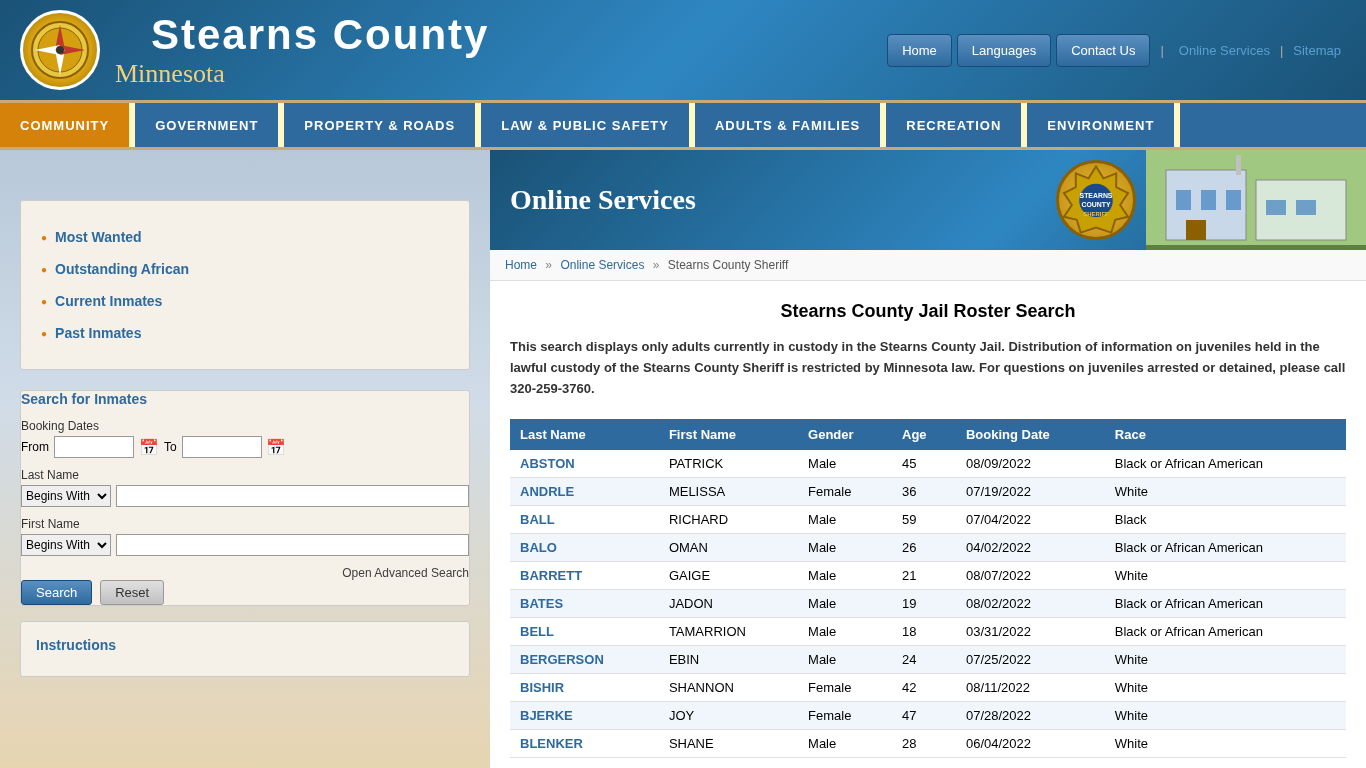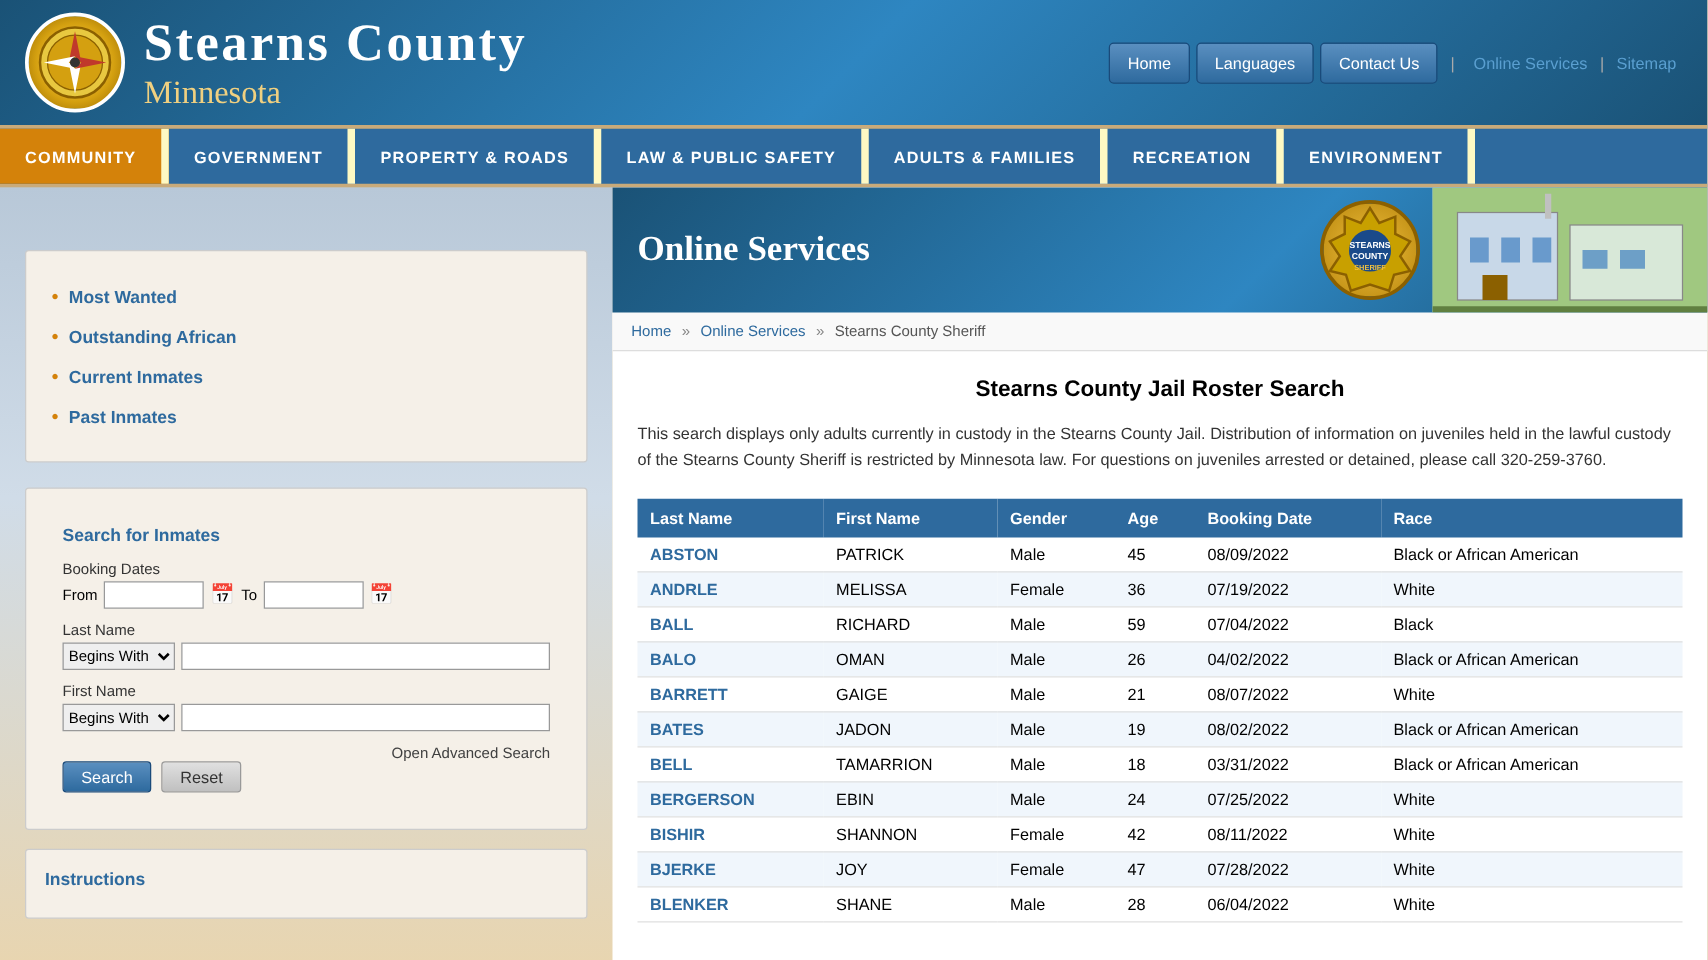--- a/index.html
+++ b/index.html
@@ -17,21 +17,21 @@
     #logo-area { display: flex; align-items: center; gap: 15px; }
     #logo-compass {
       width: 80px; height: 80px;
       background: radial-gradient(circle, #f0c040 30%, #d4a010 60%, #8b6000 100%);
       border-radius: 50%;
       border: 3px solid #fff;
       display: flex; align-items: center; justify-content: center;
       font-size: 30px; color: #fff;
     }
     #logo-text { color: white; }
-    #logo-text .county-name { font-size: 42px; font-weight: bold; font-family: Liberation Serif, serif; letter-spacing: 2px; }
+    #logo-text .county-name { font-size: 42px; font-weight: bold; font-family: Liberation Sans, sans-serif; letter-spacing: 2px; margin-left: 36px; }
     #logo-text .minnesota { font-family: 'Brush Script MT', cursive; font-size: 26px; color: #f0d080; }
 
     #top-nav { display: flex; align-items: center; gap: 5px; }
     .top-nav-btn {
       background: linear-gradient(to bottom, #5a8fc0, #2e6a9e);
       color: white;
       border: 1px solid #1a4a7a;
       padding: 8px 14px;
       border-radius: 4px;
       cursor: pointer;
@@ -91,21 +91,21 @@
       font-size: 14px;
     }
     .sidebar-bullet { color: #d4820a; font-size: 10px; }
     .sidebar-link-item a { color: #2e6a9e; text-decoration: none; font-weight: bold; font-size: 14px; }
 
     
     #search-box {
       background: #f5f0e8;
       margin: 0 20px;
       border: 1px solid #ccc;
-      padding: 29px;
+      padding: 0;
       border-radius: 3px;
     }
     #search-box h3 { color: #2e6a9e; font-size: 14px; margin-bottom: 12px; }
     .form-row { margin-bottom: 10px; }
     .form-label { font-size: 12px; color: #333; margin-bottom: 3px; display: block; }
     .form-row-inline { display: flex; align-items: center; gap: 5px; margin-bottom: 10px; }
     .date-input { width: 80px; height: 22px; border: 1px solid #999; padding: 2px 4px; font-size: 12px; }
     .cal-icon { font-size: 16px; cursor: pointer; color: #555; }
     .text-input { height: 22px; border: 1px solid #999; padding: 2px 4px; font-size: 12px; flex: 1; }
     .select-input { height: 22px; border: 1px solid #999; font-size: 12px; width: 90px; }
@@ -175,21 +175,21 @@
       color: #555;
       border-bottom: 1px solid #ddd;
       background: #f9f9f9;
     }
     #breadcrumb a { color: #2e6a9e; text-decoration: none; }
     .breadcrumb-sep { margin: 0 5px; color: #888; }
 
     
     #page-content { padding: 20px; }
     #page-content h2 { font-size: 18px; font-weight: bold; text-align: center; margin-bottom: 15px; color: #000; }
-    #page-content .description { font-size: 13px; color: #333; line-height: 1.6; margin-bottom: 20px; }
+    #page-content .description { font-size: 13px; color: #333; line-height: 1.6; margin-bottom: 20px; font-weight: bold; }
 
     
     table { width: 100%; border-collapse: collapse; font-size: 13px; }
     thead tr { background: #2e6a9e; color: white; }
     thead th { padding: 8px 10px; text-align: left; font-weight: bold; font-size: 13px; }
     tbody tr { border-bottom: 1px solid #e0e0e0; }
     tbody tr:nth-child(even) { background: #f0f6fc; }
     tbody td { padding: 6px 10px; }
     tbody td a { color: #2e6a9e; text-decoration: none; font-weight: bold; }
   </style>

